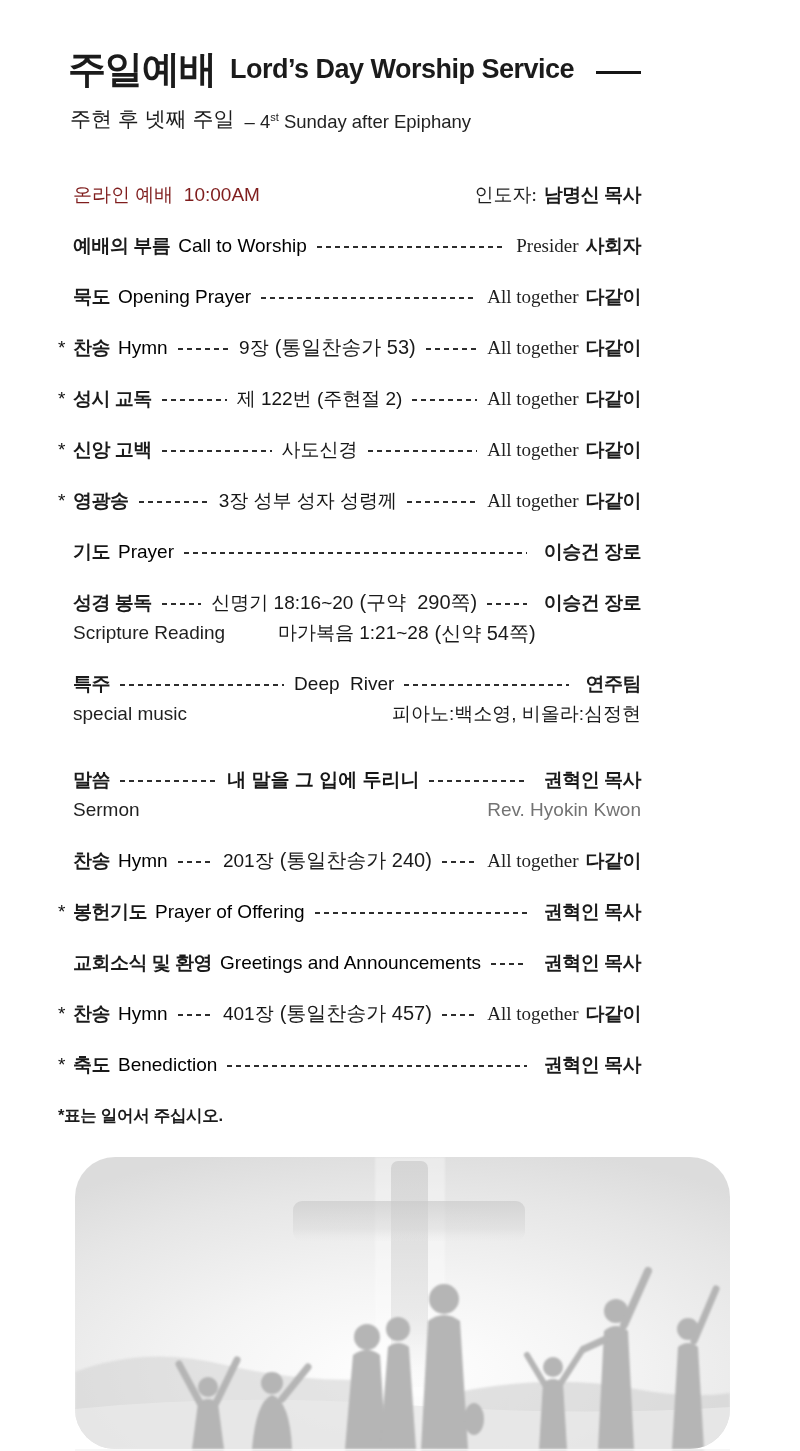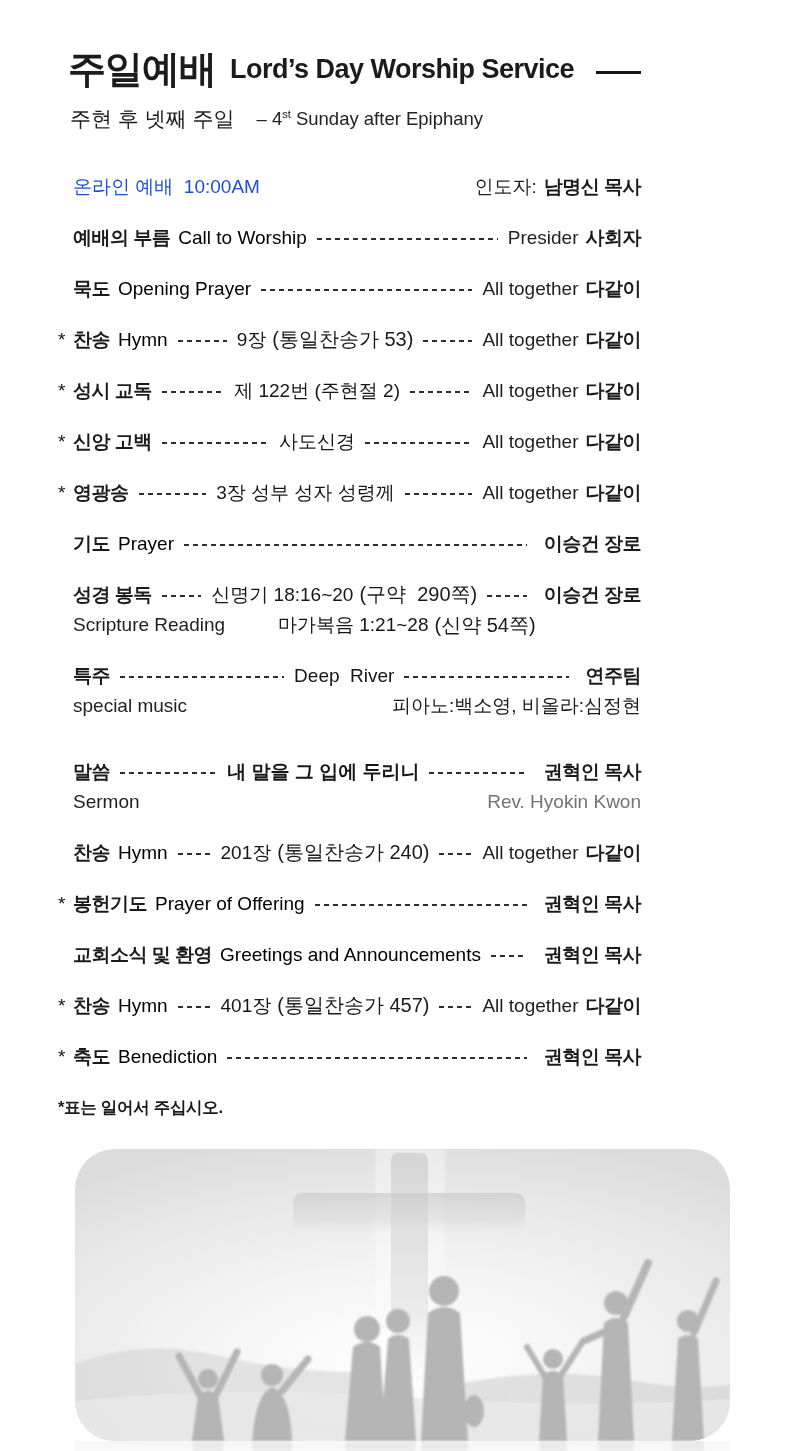--- a/index.html
+++ b/index.html
@@ -9,51 +9,51 @@
     font-family:"Liberation Sans","DejaVu Sans",sans-serif;
     color:#1b1b1b;
   }
   .page { width:691px; height:1451px; padding:44px 50px 0 58px; position:relative; }
 
   
   .title-row { display:flex; align-items:center; margin-left:10px; }
   .t-ko { font-size:38px; font-weight:800; letter-spacing:-1px; white-space:pre; }
   .t-en { font-size:27px; font-weight:600; margin-left:14px; white-space:pre; letter-spacing:-0.5px; }
   .t-rule { flex:1; border-top:3px solid #151515; margin-left:22px; margin-top:6px; }
-  .subtitle { display:flex; align-items:center; margin:10px 0 0 12px;gap:12px; }
+  .subtitle { display:flex; align-items:flex-end; margin:10px 0 0 12px; }
   .s-ko { font-size:21px; font-weight:500; white-space:pre; }
   .s-en { font-size:18.5px; margin-left:10px; color:#222; white-space:pre; }
   .s-en sup { font-size:11px; vertical-align:super; }
 
   
   .program { margin-top:42px; }
   .row { display:flex; align-items:baseline; font-size:19px; line-height:24px; margin-bottom:26px; }
   .row span { white-space:pre; }
   .star { flex:0 0 15px; font-size:19px; color:#111; }
   .ko { font-weight:800; letter-spacing:-0.5px; }
   .en { margin-left:8px; color:#000000; }
   .dash { flex:1 1 30px; position:relative; margin:0 10px; min-width:22px; height:1em; }
   .dash::before {
     content:""; position:absolute; left:0; right:0; bottom:4px; height:2px;
     background:repeating-linear-gradient(90deg,#2d2d2d 0 5px,transparent 5px 9px);
   }
   .mid { color:#161616; }
   .mid.bold { font-weight:800;margin-top:16px; }
   .sm { font-size:20px; margin-left:6px; }
-  .ren { color:#1f1f1f; }
+  .ren { color:#1f1f1f;font-family:Liberation Serif, serif; }
   .rko { font-weight:800; margin-left:7px; letter-spacing:-0.5px; }
   .block { margin-bottom:26px; }
   .block .row { margin-bottom:0; }
   .sub { display:flex; align-items:center; font-size:19px; line-height:24px; margin-top:6px; padding-left:15px; }
   .sub span { white-space:pre; }
   .subl { flex:0 0 205px; color:#1f1f1f; }
   .subfill { flex:1; }
   .subr { margin-left:auto; }
   .subr.bold-en { color:#737373; }
-  .info-left { color:#1d4ed8; }
+  .info-left { color:#7f1d1d;margin-top:8px; }
   .spacer { flex:1; }
 
   .footnote { font-size:16.5px; font-weight:800; margin-top:28px; letter-spacing:-0.3px; }
 
   
   .hero { margin:30px 0 0 17px; width:655px; height:292px; border-radius:40px; overflow:hidden; }
   .hero svg { display:block; }
   .reflection { margin-left:17px; width:655px; height:56px; overflow:hidden; opacity:0.35;
     -webkit-mask-image:linear-gradient(to bottom,rgba(0,0,0,.9),transparent 80%);
             mask-image:linear-gradient(to bottom,rgba(0,0,0,.9),transparent 80%); }

